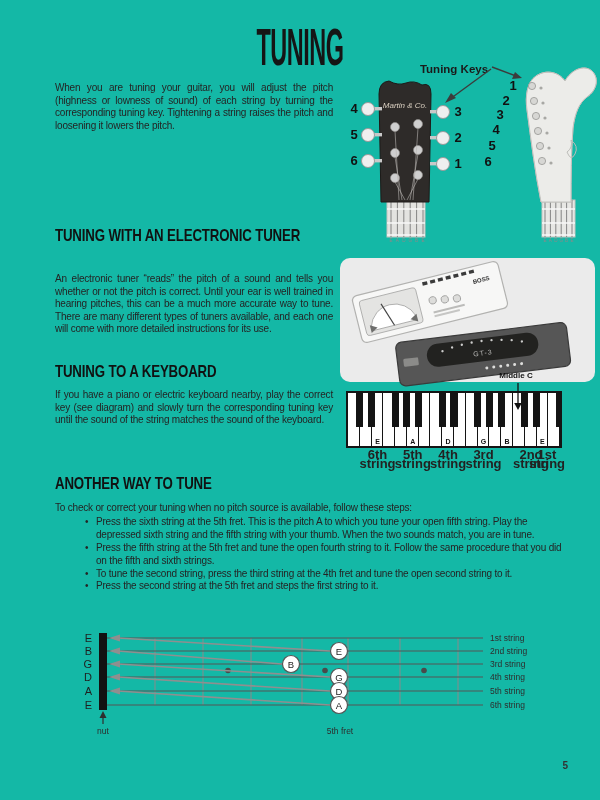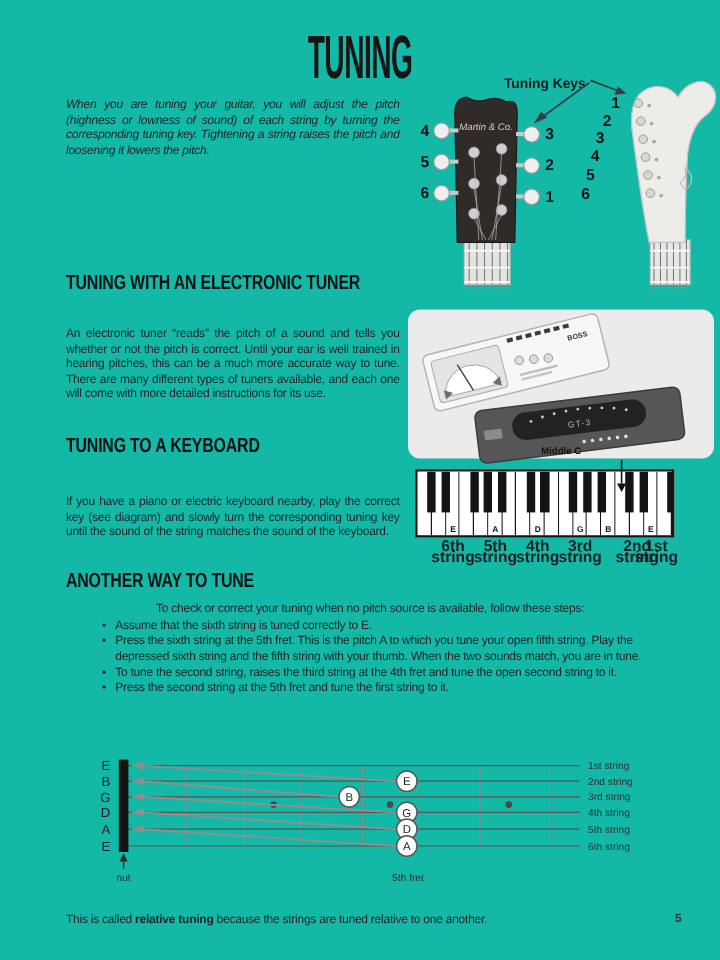--- a/index.html
+++ b/index.html
@@ -6,38 +6,38 @@
   .page{position:relative;width:600px;height:800px;background:#14b8a6;margin:0 auto;
         font-family:"Liberation Sans",sans-serif;color:#1f1f1f;overflow:hidden;}
   .page-title{position:absolute;top:18px;left:50%;transform:translateX(-50%) scaleX(.46);
         transform-origin:center top;font-size:51px;font-weight:bold;letter-spacing:-1px;
         color:#151515;white-space:nowrap;margin:0;}
   .col{position:absolute;left:55px;width:278px;font-size:10px;line-height:12.6px;
         text-align:justify;letter-spacing:-.2px;color:#242424;}
   .sec-head{position:absolute;left:55px;margin:0;font-size:17px;font-weight:bold;
         transform:scaleX(.78);transform-origin:left center;white-space:nowrap;
         letter-spacing:-.2px;color:#111;}
-  .intro p{margin:0 0 13px 0;font-style:italic;}
+  .intro p{margin:0 0 13px 0;}
   
   .kb-frame{position:absolute;left:346px;top:391px;width:212px;height:53px;
         border:2px solid #141414;background:#fff;display:flex;overflow:hidden;}
   .wk{flex:1;border-right:1px solid #141414;position:relative;background:#fff;}
   .wk:last-child{border-right:none;}
   .bk{position:absolute;top:0;width:7.2px;height:34px;background:#141414;z-index:2;}
   .kb-note{position:absolute;bottom:1px;width:12px;text-align:center;font-size:7px;
         font-weight:bold;z-index:1;color:#111;}
   .kb-label{position:absolute;top:451px;width:40px;text-align:center;font-size:13px;
         font-weight:bold;line-height:8.5px;color:#222;}
-  .midc{position:absolute;left:451px;top:371px;width:80px;
+  .midc{position:absolute;left:476px;top:371px;width:80px;text-align:center;
         font-size:8px;font-weight:bold;color:#111;}
   .midc-arrow{position:absolute;left:512px;top:383px;z-index:3;}
   
   .steps-wrap{position:absolute;left:55px;top:502px;width:507px;font-size:10px;
         line-height:12.9px;letter-spacing:-.2px;color:#242424;}
-  .steps-wrap p{margin:0 0 1px 0;text-align:center;}
+  .steps-wrap p{margin:0 0 1px 0;}
   .steps-wrap ul{margin:0 0 0 30px;padding:0;list-style:none;}
   .steps-wrap li{padding-left:11px;position:relative;}
   .steps-wrap li::before{content:"\2022";position:absolute;left:0;top:0;font-size:10px;}
   .footer-line{position:absolute;left:55px;top:751px;font-size:10px;letter-spacing:-.2px;color:#242424;}
   .footer-line .bold{font-weight:bold;}
   .pagenum{position:absolute;left:548px;top:760px;width:20px;text-align:right;
         font-size:10px;font-weight:bold;color:#333;}
   svg text{font-family:"Liberation Sans",sans-serif;}
 </style>
 </head>
@@ -234,21 +234,21 @@
           <circle cx="164" cy="118" r="1.5"></circle>
         <circle cx="171" cy="118" r="1.5"></circle>
           <circle cx="178" cy="118" r="1.5"></circle>
           <circle cx="185" cy="118" r="1.5"></circle>
       </g>
       <rect x="68" y="99" width="15" height="8" rx="1.5" fill="#8b8b89"></rect>
     </g>
   </svg>
 
   <h2 class="sec-head" style="top:362px;">TUNING TO A KEYBOARD</h2>
-  <div class="col" style="top:389px;margin-top:24px;">If you have a piano or electric keyboard nearby, play the correct key (see diagram) and slowly turn the corresponding tuning key until the sound of the string matches the sound of the keyboard.</div>
+  <div class="col" style="top:389px;">If you have a piano or electric keyboard nearby, play the correct key (see diagram) and slowly turn the corresponding tuning key until the sound of the string matches the sound of the keyboard.</div>
 
   <div class="midc">Middle C</div>
   <svg class="midc-arrow" width="12" height="28" viewBox="0 0 12 28">
     <line x1="6" y1="0" x2="6" y2="20" stroke="#111" stroke-width="1.3"></line>
     <polygon points="2.2,20 9.8,20 6,27" fill="#111"></polygon>
   </svg>
   <div class="kb-frame">
     <div class="wk"></div>
     <div class="wk"></div>
     <div class="wk"></div>
@@ -309,24 +309,24 @@
     </div>
   <div class="kb-label" style="left:527px">
     <div>1st</div>
       <div>string</div>
     </div>
 
   <h2 class="sec-head" style="top:474px;">ANOTHER WAY TO TUNE</h2>
   <div class="steps-wrap">
     <p>To check or correct your tuning when no pitch source is available, follow these steps:</p>
     <ul>
-      <li>Assume that the sixth string is tuned correctly to E.</li>
       <li>Press the sixth string at the 5th fret. This is the pitch A to which you tune your open fifth string. Play the depressed sixth string and the fifth string with your thumb. When the two sounds match, you are in tune.</li>
-      <li>To tune the second string, raises the third string at the 4th fret and tune the open second string to it.</li>
-      <li>Press the second string at the 5th fret and tune the first string to it.</li>
+      <li>Press the fifth string at the 5th fret and tune the open fourth string to it. Follow the same procedure that you did on the fifth and sixth strings.</li>
+      <li>To tune the second string, press the third string at the 4th fret and tune the open second string to it.</li>
+      <li>Press the second string at the 5th fret and steps the first string to it.</li>
     </ul>
   </div>
 
   <svg style="position:absolute;left:0;top:616px;" width="600" height="148" viewBox="0 0 600 148">
     <g stroke="#8a8a8a" stroke-width="1">
       <line x1="155" y1="22" x2="155" y2="89"></line>
         <line x1="203" y1="22" x2="203" y2="89"></line>
       <line x1="251" y1="22" x2="251" y2="89"></line>
         <line x1="302" y1="22" x2="302" y2="89"></line>
       <line x1="348" y1="22" x2="348" y2="89"></line>
@@ -392,17 +392,16 @@
       </g>
     </g>
     <g>
       <polygon points="103,95 99.5,102 106.5,102" fill="#2e2e2e"></polygon>
       <line x1="103" y1="101" x2="103" y2="108" stroke="#2e2e2e" stroke-width="1.2"></line>
       <text x="103" y="118" text-anchor="middle" font-size="8.5" fill="#2e2e2e">nut</text>
     </g>
     <text x="340" y="118" text-anchor="middle" font-size="8.5" fill="#2e2e2e">5th fret</text>
   </svg>
 
-  <p class="footer-line"><span>This is called </span><span class="bold">relative tuning</span><span> because the strings are tuned relative to one another.</span></p>
 
   <div class="pagenum">5</div>
 
 </div>
 
 </body></html>

